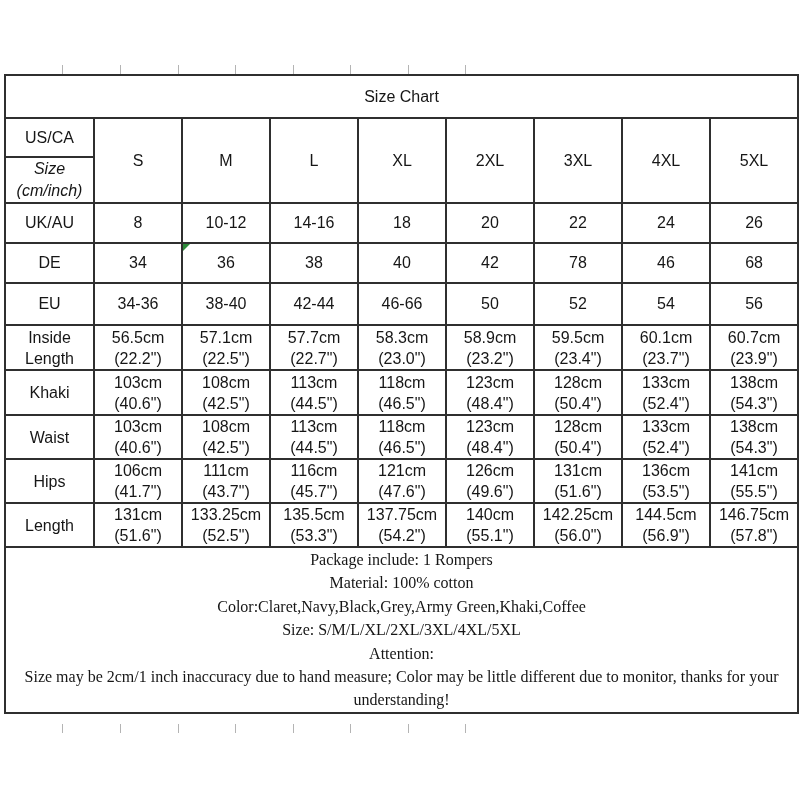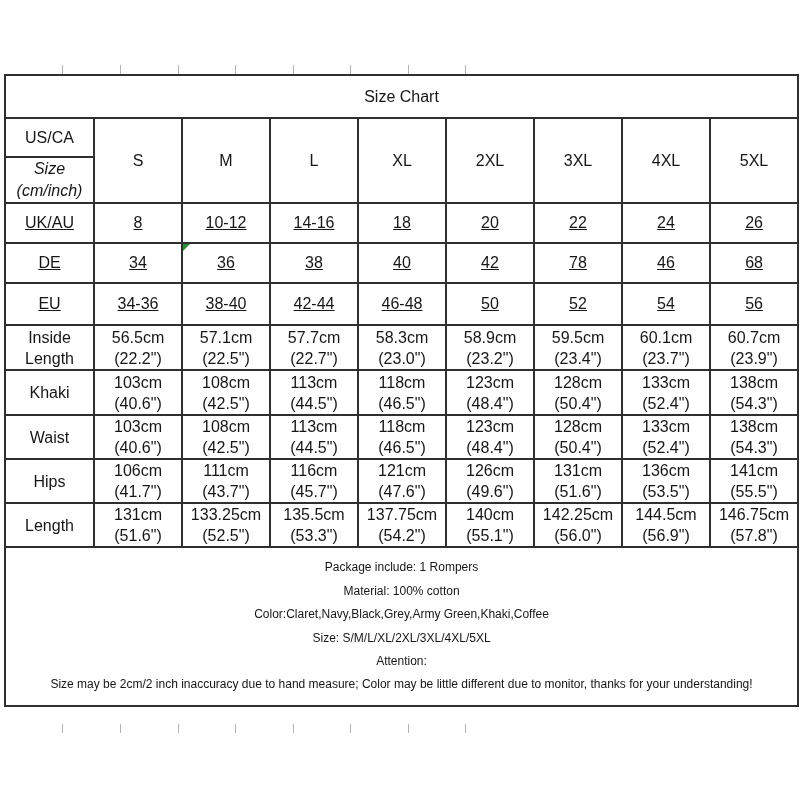--- a/index.html
+++ b/index.html
@@ -24,37 +24,37 @@
     text-align:center;vertical-align:middle;
     font-size:16px;line-height:20px;
     padding:0;overflow:hidden;
     background:var(--cell-bg);
   }
   td.title-cell{font-size:17px;height:41px;background:#ffffff;}
   td.hdr{background:var(--header-bg);}
   tr.r-h1{height:39px;}
   tr.r-h2{height:45px;}
   td.corner-bottom div{line-height:22px;font-style:italic;}
-  tbody#region-rows tr{height:40px;text-decoration:underline;}
+  tbody#region-rows tr{height:40px;}
   tbody#region-rows tr.region-r2{height:42px;}
   tbody#measure-rows tr{height:44px;}
   tbody#measure-rows tr.measure-r0,tbody#measure-rows tr.measure-r1{height:45px;}
   tbody#measure-rows tr.measure-r3{height:41px;padding-left:48px;}
   td.val2 div,td.row-label div{line-height:21px;}
   td.val{position:relative;}
   span.corner-marker{
     position:absolute;left:0;top:0;width:0;height:0;
     border-top:7px solid var(--marker);
     border-right:7px solid transparent;
   }
   td.notes-cell{
     height:157px;text-align:left;vertical-align:top;
     padding:3px 6px;background:#ffffff;
   }
-  .note-line{font-size:12px;line-height:23.4px;white-space:normal;}
+  .note-line{font-size:16px;line-height:23.4px;white-space:normal;font-family:Liberation Serif, serif;}
   .tick{position:absolute;width:1px;height:9px;background:#b4b4b4;}
 </style>
 </head>
 <body>
 
 <div class="page">
 
   <div id="ticks-top">
       <div class="tick" style="left: 62px; top: 65px;"></div>
       <div class="tick" style="left: 120px; top: 65px;"></div>
@@ -122,21 +122,21 @@
           <td class="hdr val">42</td>
           <td class="hdr val">78</td>
           <td class="hdr val">46</td>
           <td class="hdr val">68</td>
         </tr>
         <tr class="region-r2">
           <td class="hdr row-label">EU</td>
           <td class="hdr val">34-36</td>
           <td class="hdr val">38-40</td>
           <td class="hdr val">42-44</td>
-          <td class="hdr val">46-48</td>
+          <td class="hdr val">46-66</td>
           <td class="hdr val">50</td>
           <td class="hdr val">52</td>
           <td class="hdr val">54</td>
           <td class="hdr val">56</td>
         </tr>
       </tbody>
     <tbody id="measure-rows">
         <tr class="measure-r0">
           <td class="hdr row-label">
             <div>Inside</div>
@@ -325,21 +325,21 @@
         </tr>
       </tbody>
     <tbody>
       <tr>
         <td class="notes-cell" colspan="9" id="notes-cell">
             <div class="note-line">Package include: 1 Rompers</div>
             <div class="note-line">Material: 100% cotton</div>
             <div class="note-line">Color:Claret,Navy,Black,Grey,Army Green,Khaki,Coffee</div>
             <div class="note-line">Size: S/M/L/XL/2XL/3XL/4XL/5XL</div>
             <div class="note-line">Attention:</div>
-            <div class="note-line">Size may be 2cm/2 inch inaccuracy due to hand measure; Color may be little different due to monitor, thanks for your understanding!</div>
+            <div class="note-line">Size may be 2cm/1 inch inaccuracy due to hand measure; Color may be little different due to monitor, thanks for your understanding!</div>
           </td>
       </tr>
     </tbody>
   </table>
 
   <div id="ticks-bottom">
       <div class="tick" style="left: 62px; top: 724px;"></div>
       <div class="tick" style="left: 120px; top: 724px;"></div>
       <div class="tick" style="left: 178px; top: 724px;"></div>
       <div class="tick" style="left: 235px; top: 724px;"></div>

